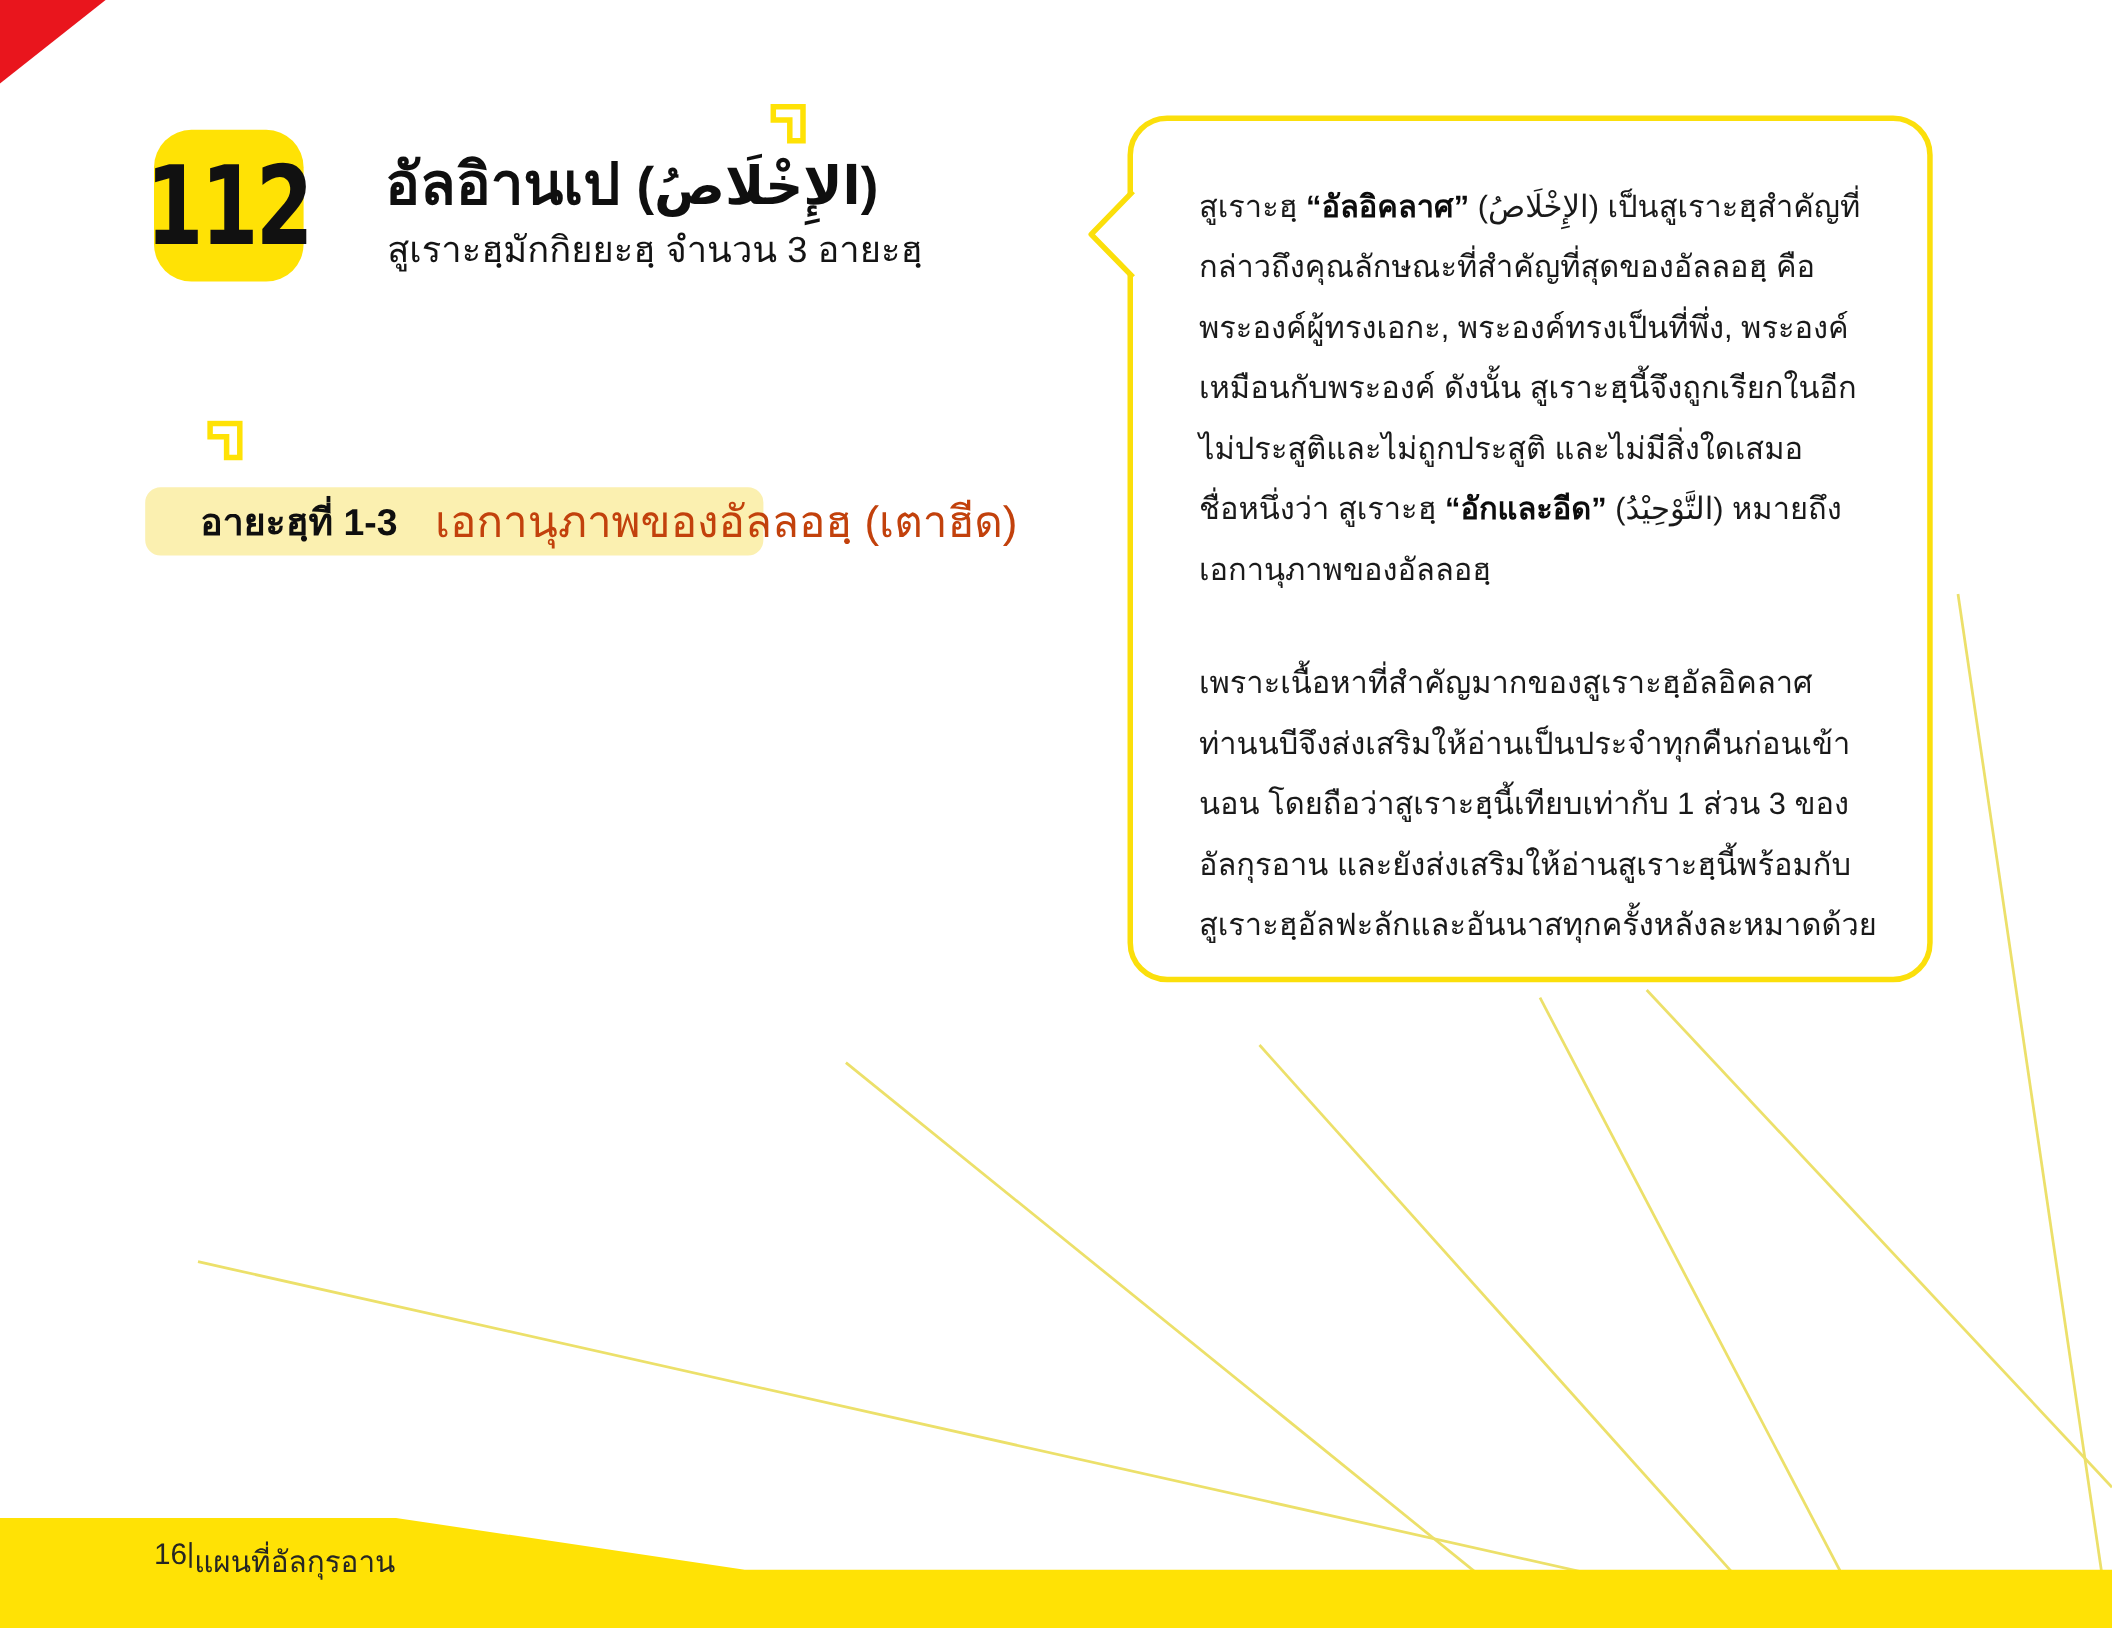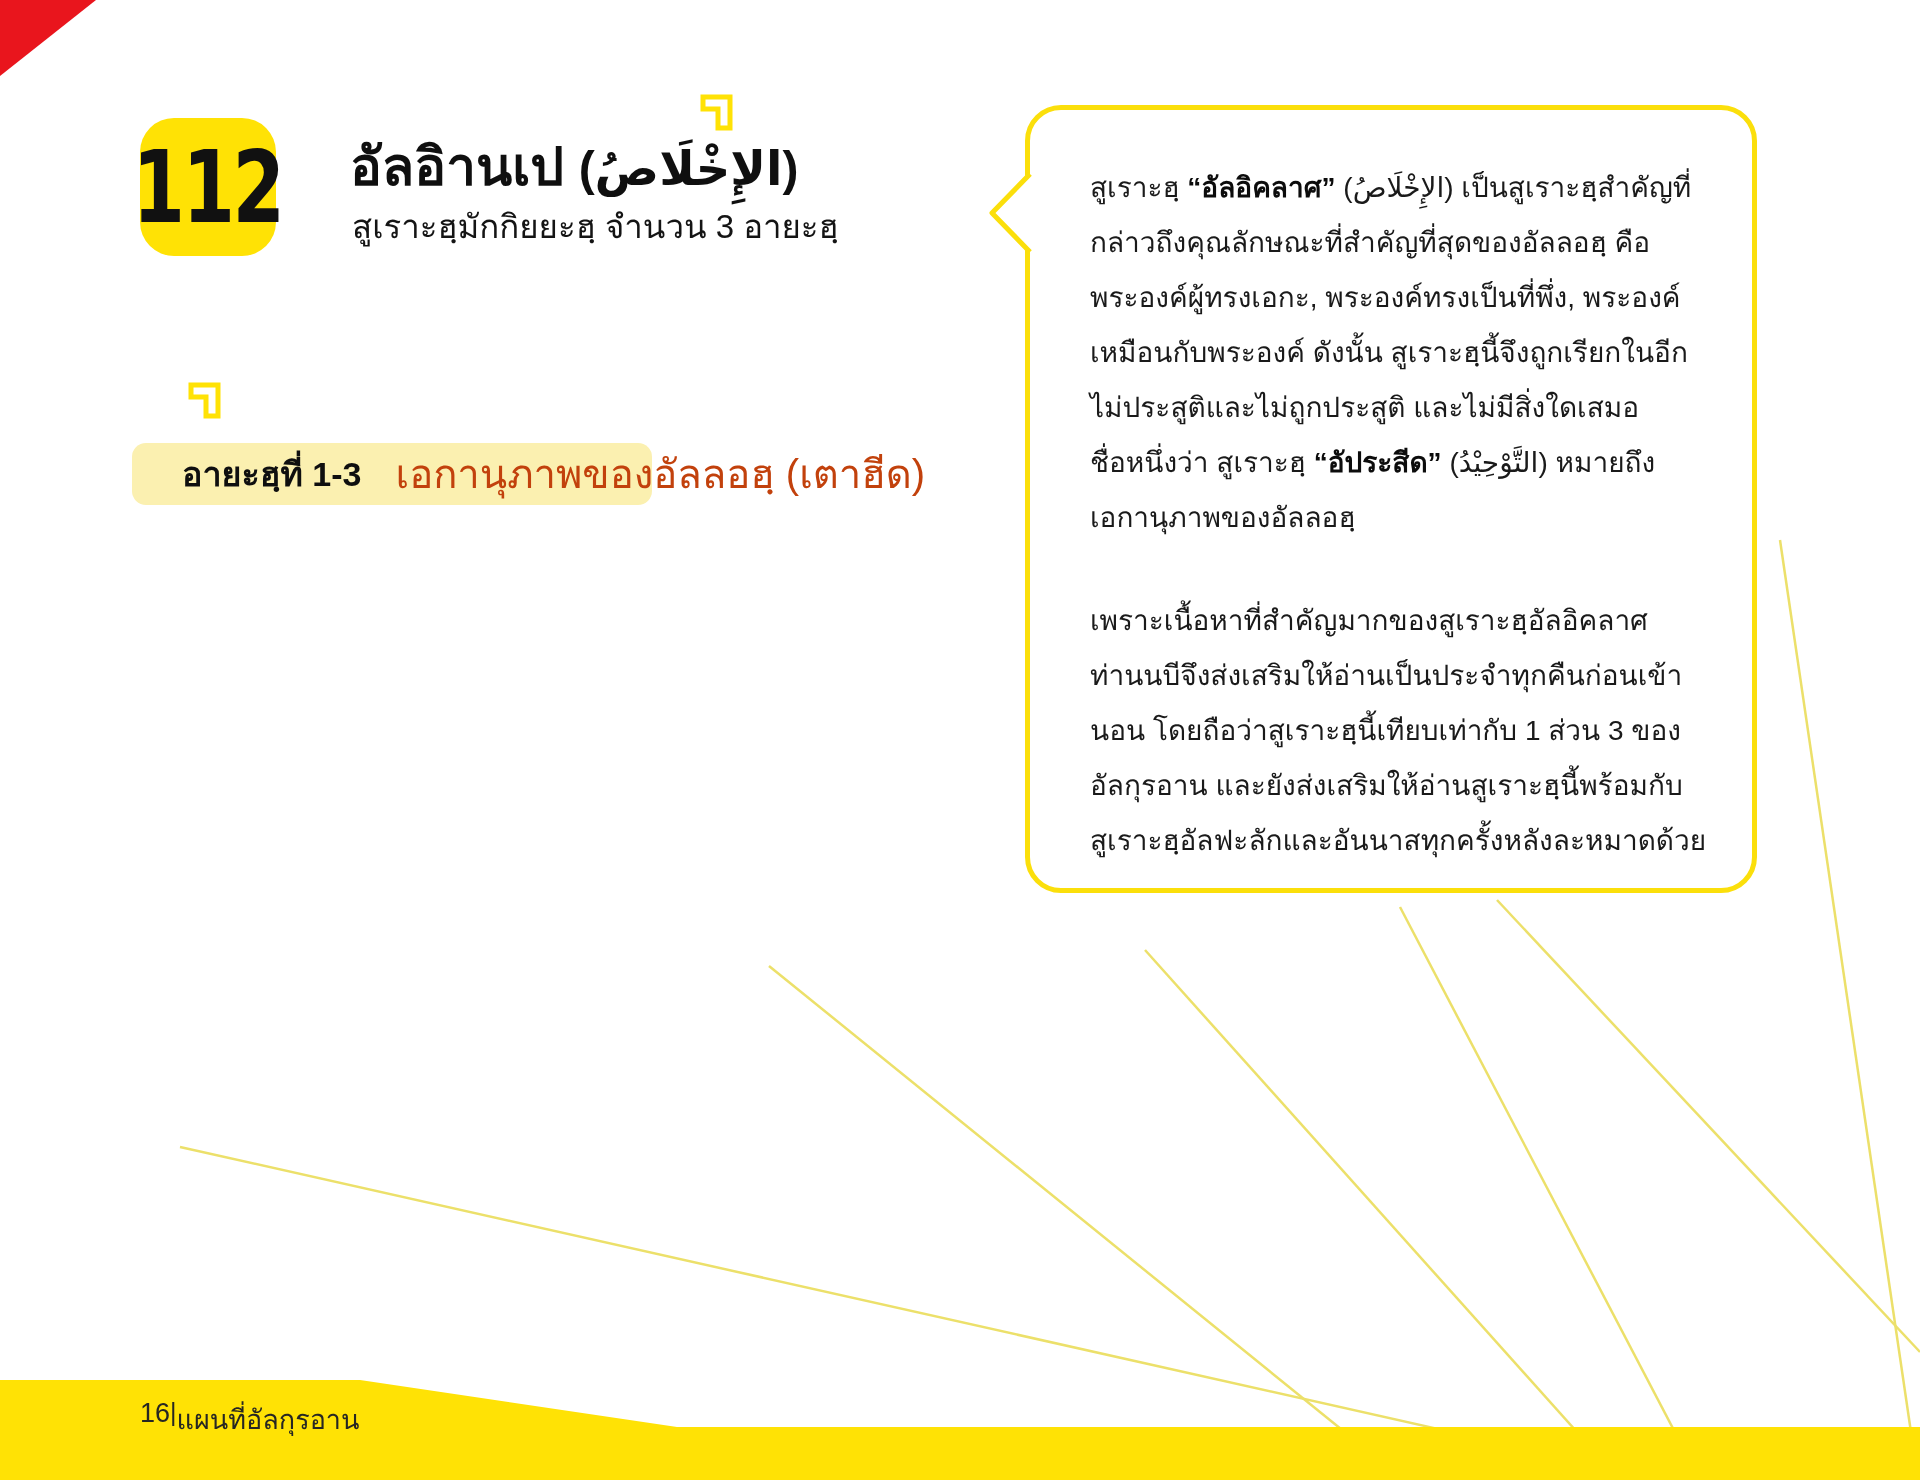--- a/index.html
+++ b/index.html
@@ -30,21 +30,21 @@
   #title .arabic{font-size:48px;font-weight:700;text-align:center;}
   #subtitle{
     position:absolute;left:352px;top:200px;font-size:33px;color:#141414;white-space:nowrap;
   }
   
   .bracket{position:absolute;width:34px;height:38px;}
   #bracket-top{left:700px;top:94px;}
   #bracket-mid{left:188px;top:382px;}
   
   #ayah-bar{
-    position:absolute;left:132px;top:443px;width:520px;height:62px;
+    position:absolute;left:132px;top:443px;width:562px;height:62px;
     background:#fbf0b0;border-radius:14px;display:flex;align-items:center;
     padding-left:50px;box-sizing:border-box;gap:34px;white-space:nowrap;
   }
   #ayah-bar .label{font-size:34px;font-weight:800;color:#0f0f0f;}
   #ayah-bar .text{font-size:40px;color:#c2410c;}
   
   #rays{position:absolute;left:0;top:0;width:1920px;height:1480px;pointer-events:none;}
   
   #bubble{
     position:absolute;left:1025px;top:105px;width:732px;height:788px;
@@ -118,21 +118,21 @@
   <svg id="bubble-tail" viewBox="0 0 48 86">
     <path d="M46,4 L8,43 L46,82" fill="#ffffff" stroke="#fbdf0b" stroke-width="5" stroke-linejoin="round"></path>
   </svg>
   <div id="bubble-lines">
       <div class="paragraph">
         <div class="line"><span>สูเราะฮฺ </span><b>“อัลอิคลาศ”</b><span> (الإِخْلَاصُ) เป็นสูเราะฮฺสำคัญที่</span></div>
         <div class="line"><span>กล่าวถึงคุณลักษณะที่สำคัญที่สุดของอัลลอฮฺ คือ</span></div>
         <div class="line"><span>พระองค์ผู้ทรงเอกะ, พระองค์ทรงเป็นที่พึ่ง, พระองค์</span></div>
         <div class="line"><span>เหมือนกับพระองค์ ดังนั้น สูเราะฮฺนี้จึงถูกเรียกในอีก</span></div>
         <div class="line"><span>ไม่ประสูติและไม่ถูกประสูติ และไม่มีสิ่งใดเสมอ</span></div>
-        <div class="line"><span>ชื่อหนึ่งว่า สูเราะฮฺ </span><b>“อัประสีด”</b><span> (التَّوْحِيْدُ) หมายถึง</span></div>
+        <div class="line"><span>ชื่อหนึ่งว่า สูเราะฮฺ </span><b>“อักและอีด”</b><span> (التَّوْحِيْدُ) หมายถึง</span></div>
         <div class="line"><span>เอกานุภาพของอัลลอฮฺ</span></div>
       </div>
       <div class="paragraph">
         <div class="line"><span>เพราะเนื้อหาที่สำคัญมากของสูเราะฮฺอัลอิคลาศ</span></div>
         <div class="line"><span>ท่านนบีจึงส่งเสริมให้อ่านเป็นประจำทุกคืนก่อนเข้า</span></div>
         <div class="line"><span>นอน โดยถือว่าสูเราะฮฺนี้เทียบเท่ากับ 1 ส่วน 3 ของ</span></div>
         <div class="line"><span>อัลกุรอาน และยังส่งเสริมให้อ่านสูเราะฮฺนี้พร้อมกับ</span></div>
         <div class="line"><span>สูเราะฮฺอัลฟะลักและอันนาสทุกครั้งหลังละหมาดด้วย</span></div>
       </div>
     </div>

